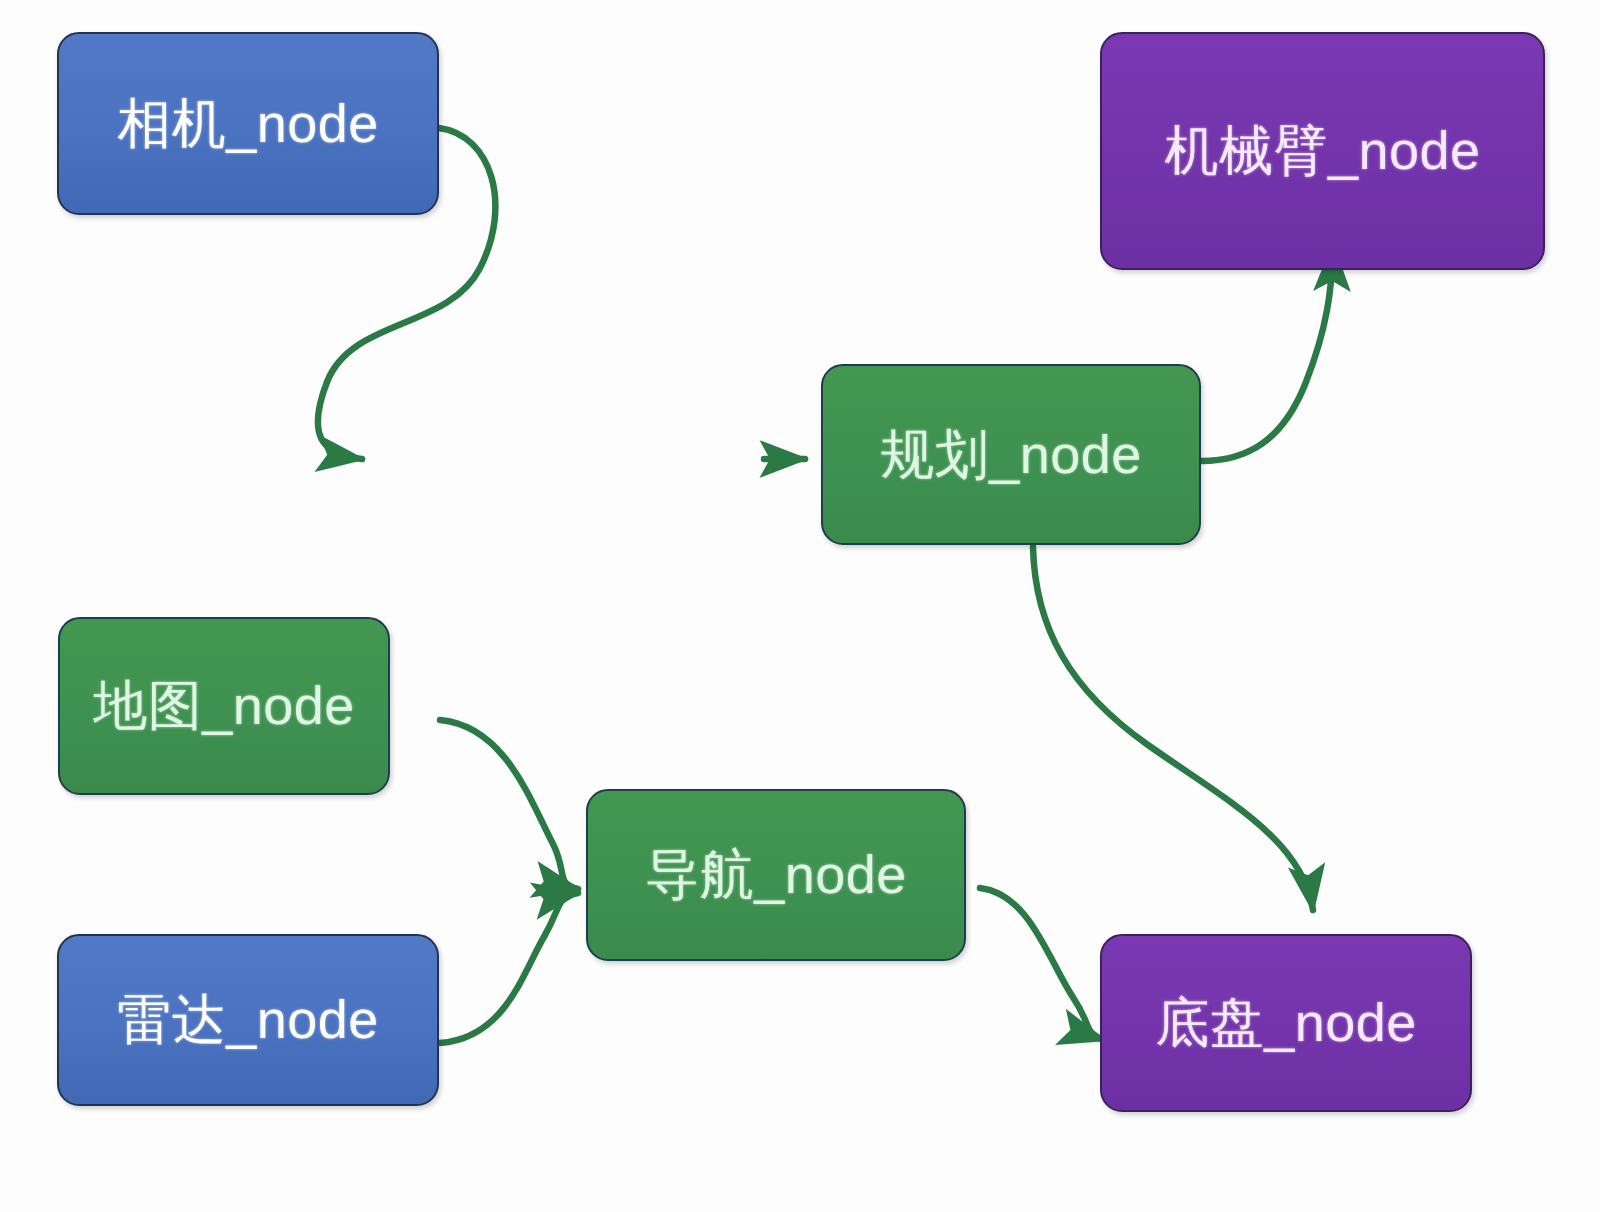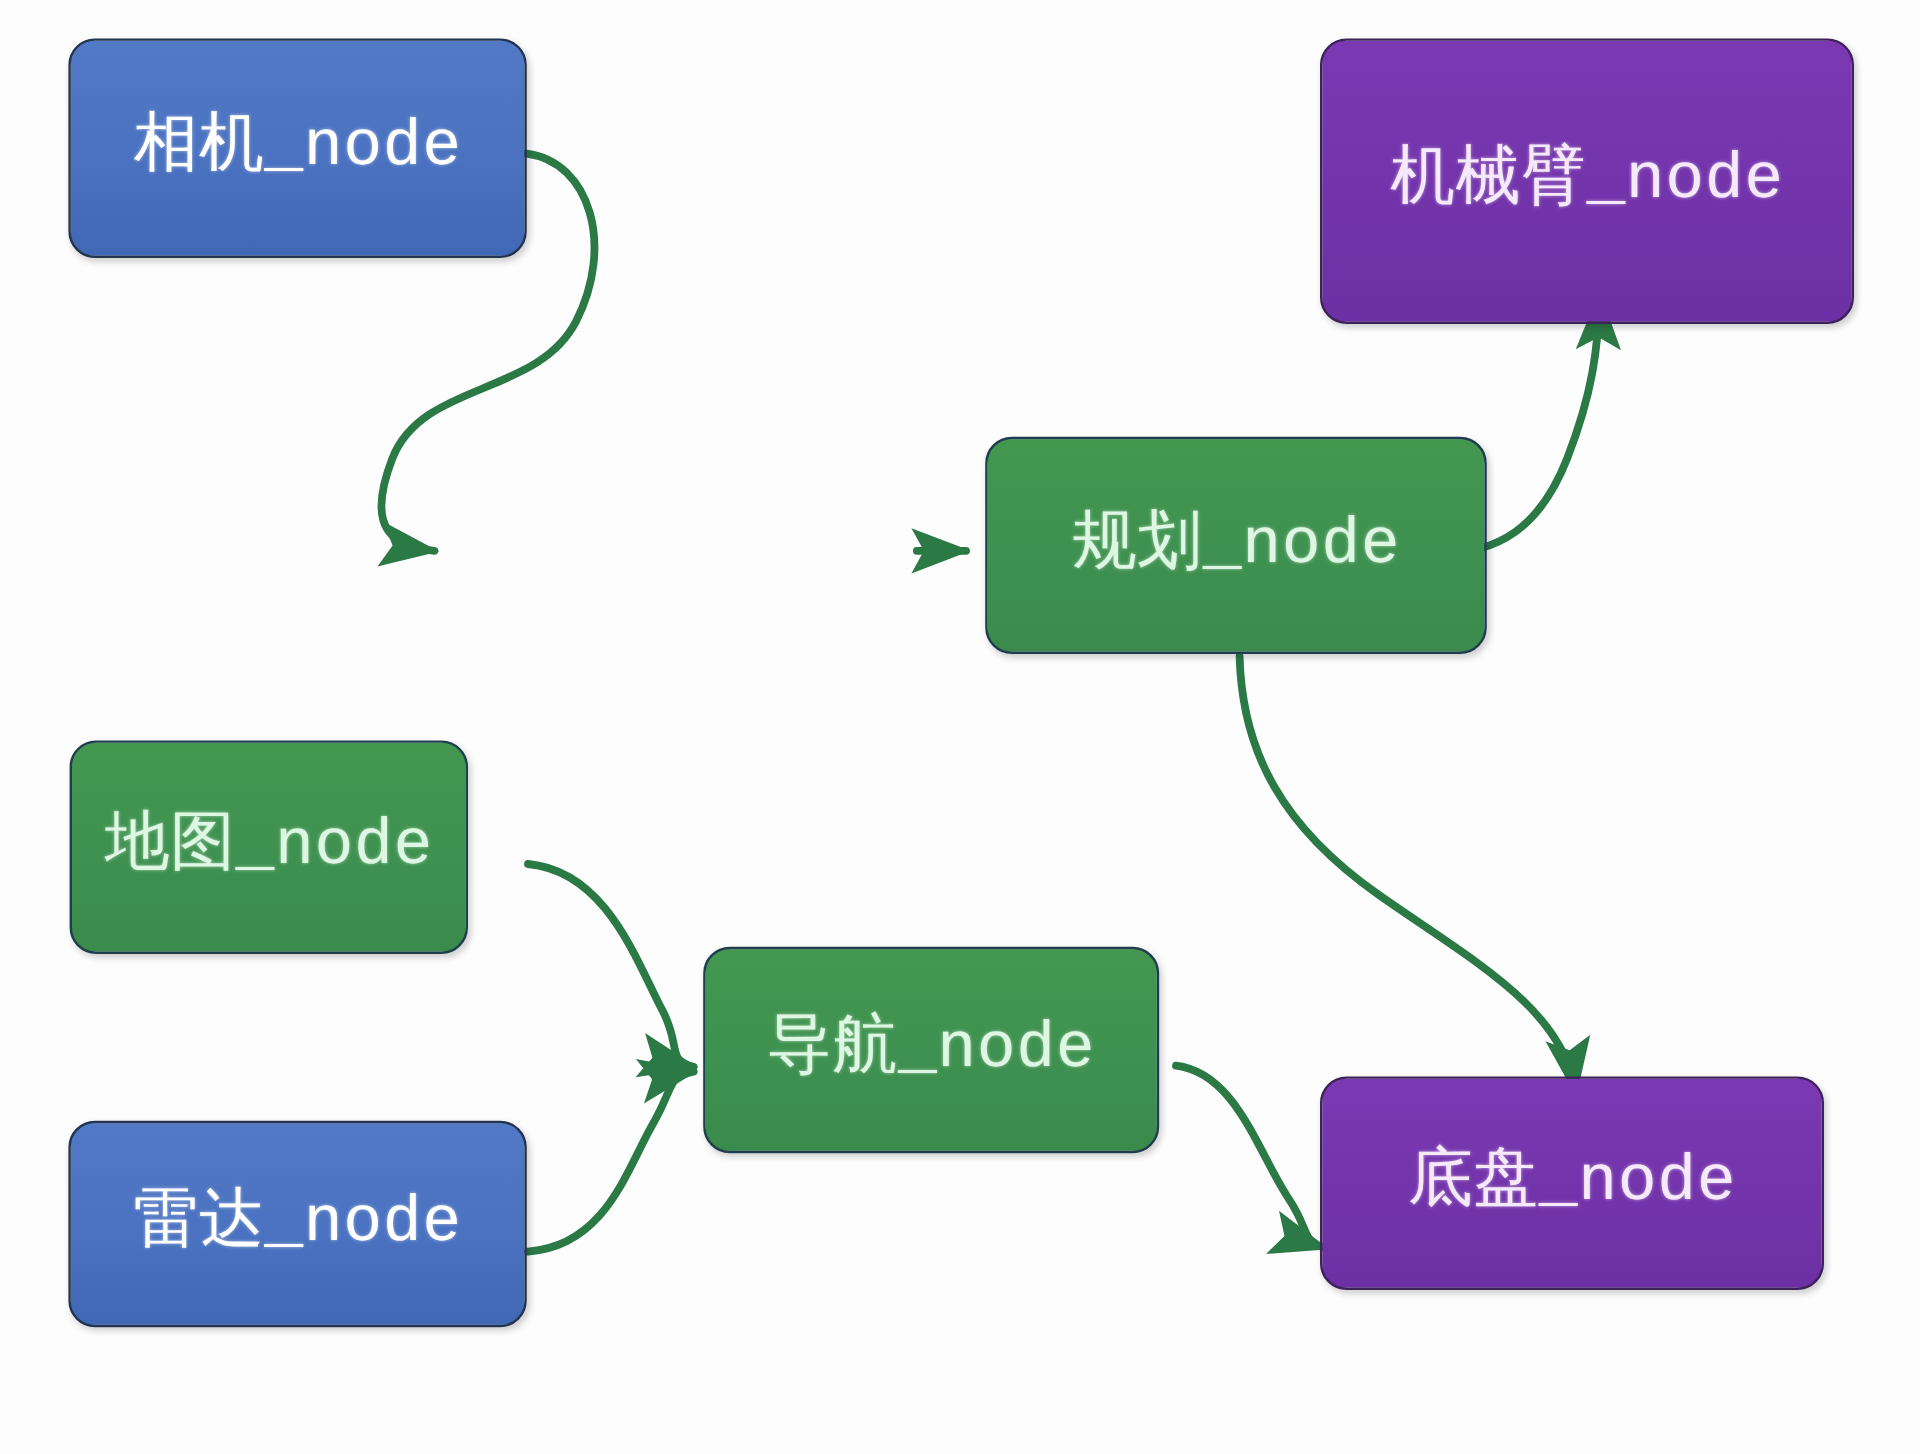--- a/index.html
+++ b/index.html
@@ -6,21 +6,21 @@
     margin: 0;
     padding: 0;
     background: #ffffff;
   }
   #canvas {
     position: relative;
     width: 1600px;
     height: 1212px;
     background: #fdfdfd;
     overflow: hidden;
-    font-family: Liberation Mono, monospace;
+    font-family: Liberation Sans, sans-serif;
   }
   #edges {
     position: absolute;
     left: 0;
     top: 0;
     width: 1600px;
     height: 1212px;
     pointer-events: none;
   }
   .node {
@@ -87,33 +87,33 @@
 
   <div class="node blue" style="left:57px; top:32px; width:382px; height:183px;">
     <span class="label">相机_node</span>
   </div>
 
   <div class="node purple" style="left:1100px; top:32px; width:445px; height:238px;">
     <span class="label">机械臂_node</span>
   </div>
 
 
-  <div class="node green" style="left:821px; top:364px; width:418px; height:181px;">
+  <div class="node green" style="left:821px; top:364px; width:380px; height:181px;">
     <span class="label">规划_node</span>
   </div>
 
   <div class="node green" style="left:58px; top:617px; width:332px; height:178px;">
     <span class="label">地图_node</span>
   </div>
 
   <div class="node green" style="left:586px; top:789px; width:380px; height:172px;">
     <span class="label">导航_node</span>
   </div>
 
   <div class="node blue" style="left:57px; top:934px; width:382px; height:172px;">
     <span class="label">雷达_node</span>
   </div>
 
-  <div class="node purple" style="left:1100px; top:897px; width:420px; height:178px;">
+  <div class="node purple" style="left:1100px; top:934px; width:372px; height:178px;">
     <span class="label">底盘_node</span>
   </div>
 
 </div>
 
 </body></html>

